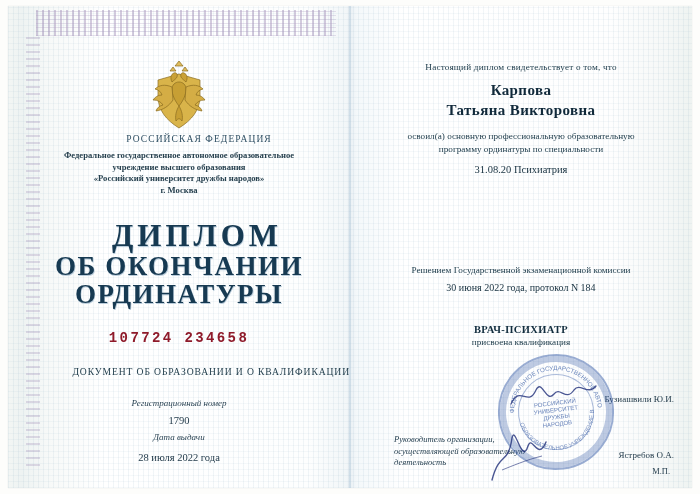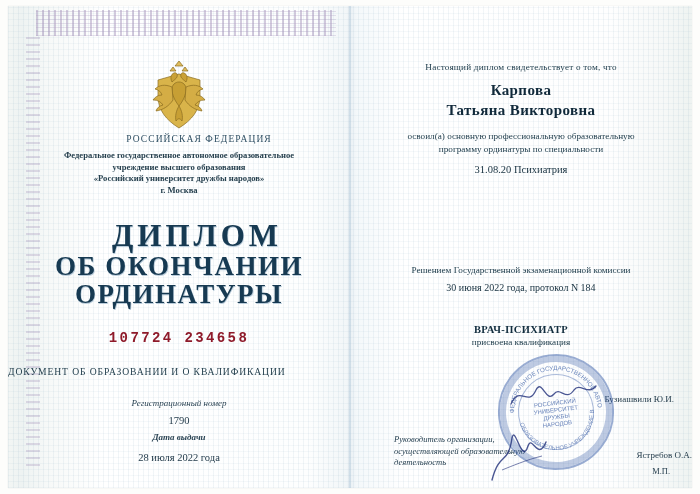--- a/index.html
+++ b/index.html
@@ -161,21 +161,21 @@
     font-size: 14px;
     letter-spacing: 2.4px;
     color: #8e1a2a;
     font-weight: bold;
   }
   .doc-subtitle {
     position: absolute;
     top: 360px;
     left: 0;
     width: 100%;
-    text-align: left;
+    text-align: right;
     font-size: 9.6px;
     letter-spacing: .9px;
     color: #25414f;
     font-family: "Liberation Serif", serif;
   }
   .reg-label {
     position: absolute;
     top: 392px;
     left: 0;
     width: 100%;
@@ -195,21 +195,20 @@
   }
   .date-label {
     position: absolute;
     top: 426px;
     left: 0;
     width: 100%;
     text-align: center;
     font-size: 9px;
     font-style: italic;
     color: #2b4454;
-    font-weight: bold;
   }
   .date-value {
     position: absolute;
     top: 446px;
     left: 0;
     width: 100%;
     text-align: center;
     font-size: 10.5px;
     color: #1d3646;
   }
@@ -258,21 +257,21 @@
   .sig-1 { top: 378px; }
   .sig-2 { top: 428px; }
 
   .sig-name {
     position: absolute;
     font-size: 9px;
     color: #1d3646;
     text-align: right;
   }
   .name-1 { top: 388px; right: 18px; padding-left: 16px; }
-  .name-2 { top: 444px; right: 0; }
+  .name-2 { top: 444px; right: 18px; }
   .mp {
     position: absolute;
     top: 461px;
     right: 22px;
     font-size: 8.4px;
     color: #1d3646;
   }
 
   
   .stamp {

